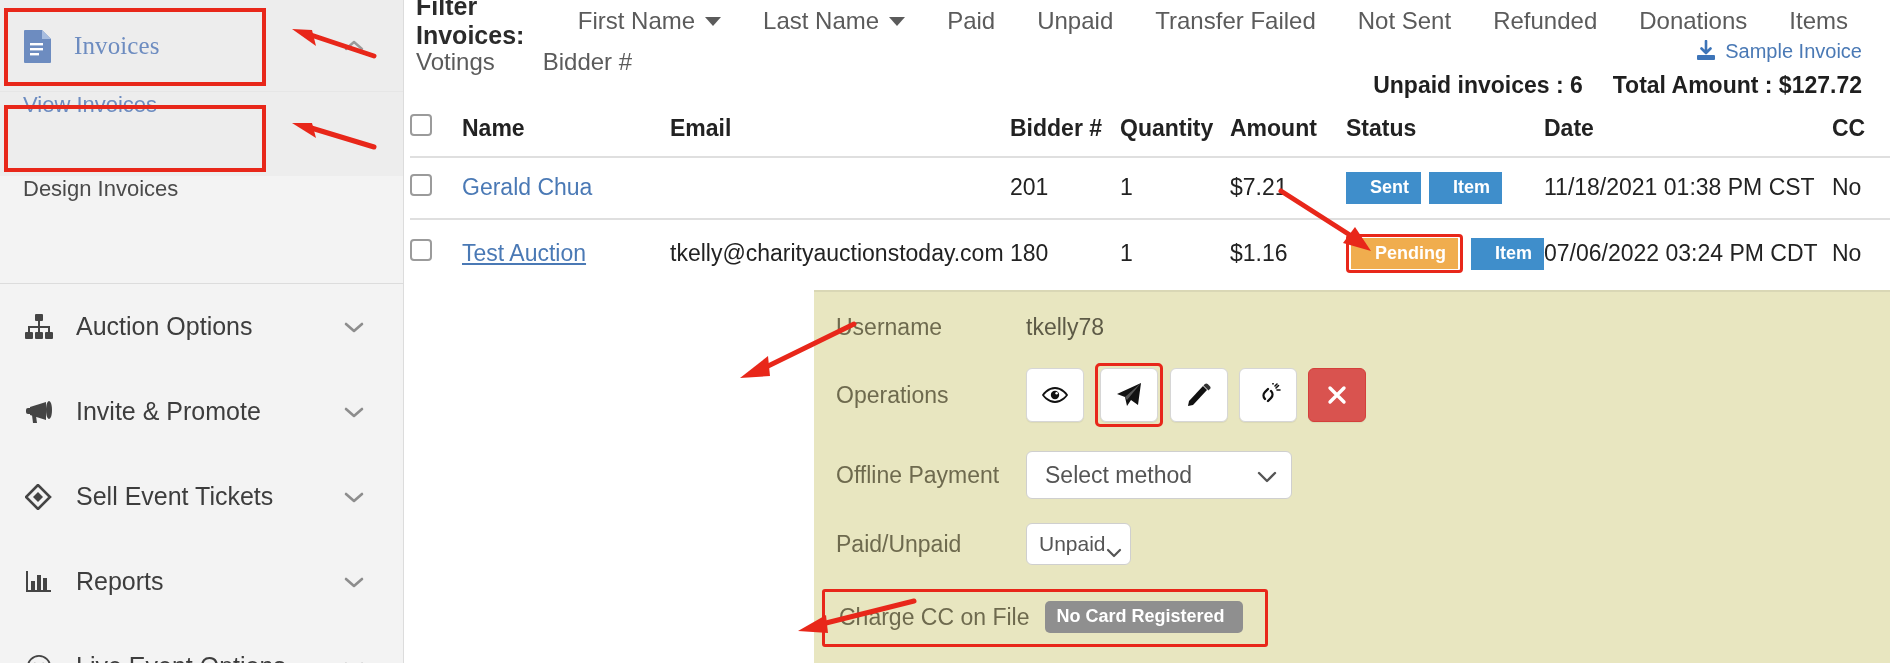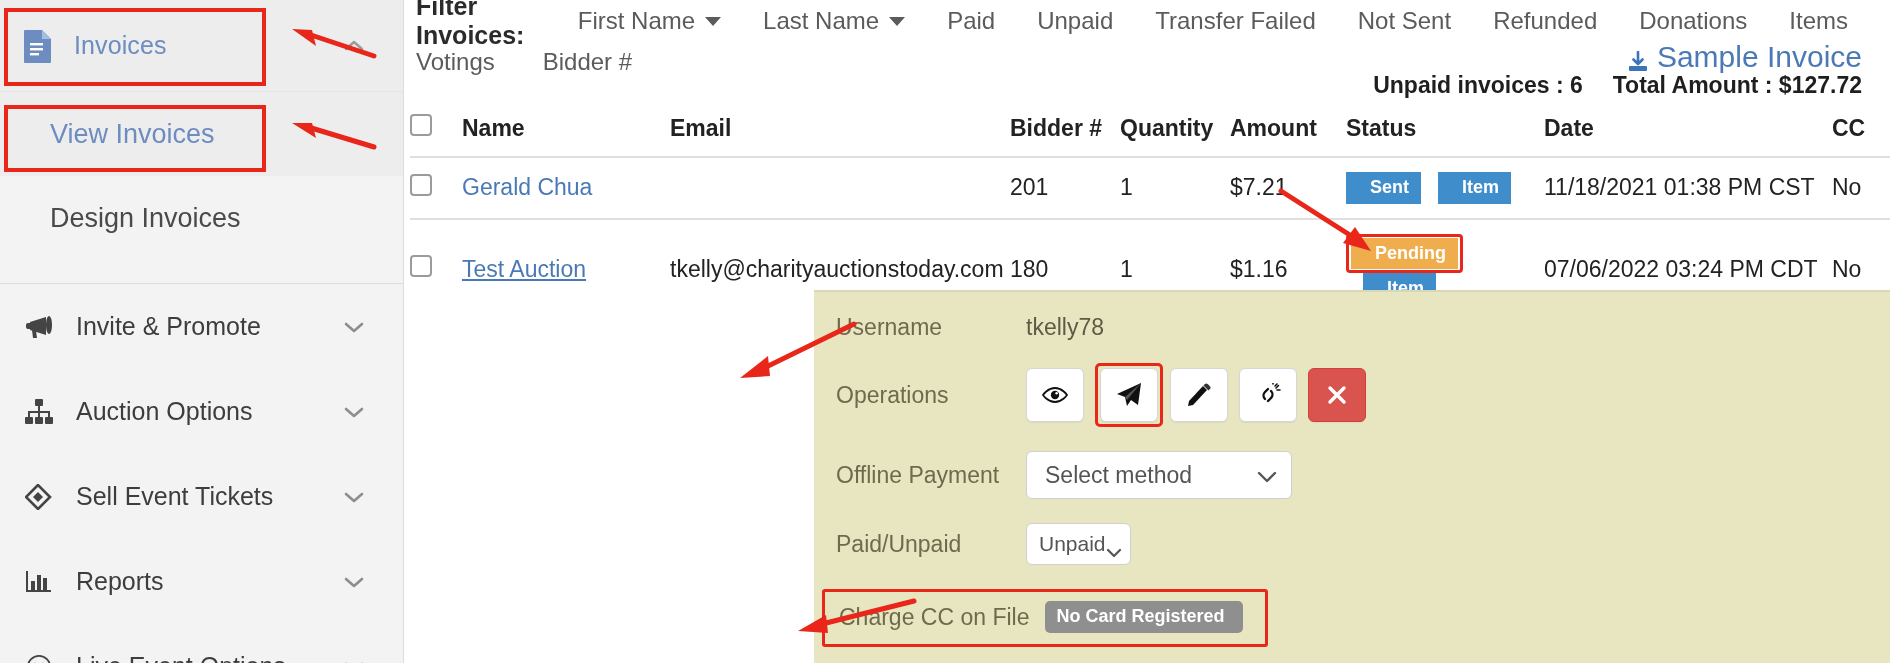--- a/index.html
+++ b/index.html
@@ -23,33 +23,33 @@
     height: 92px;
     display: flex; align-items: center;
     padding-left: 22px;
     background: #ededed;
     position: relative;
     border-bottom: 1px solid #e6e6e6;
   }
   .side-group-head .doc-icon { width: 30px; height: 34px; margin-right: 22px; position: relative; flex: 0 0 30px;}
   .side-group-head .doc-icon svg { display:block; }
   .side-group-head .label {
-    font-size: 25px; color: #6d8cc0; letter-spacing: .1px;
+    font-size: 25px; color: #6d8cc0; letter-spacing: .1px; font-family: Liberation Serif, serif;
   }
   .chevron {
     position: absolute; right: 38px; top: 50%; transform: translateY(-50%);
     width: 22px; height: 22px;
   }
   .chevron svg { display:block; }
 
   .side-sub {
-    height: 84px; display:flex; align-items:center;
-    padding-left: 50px;
+    height: 84px; display:flex; 
+    padding-left: 23px;
     background: #ededed;
-    font-size: 27px; color: #6d8cc0;
+    font-size: 22px; color: #6d8cc0;
   }
   .side-sub.plain { color: #4a4a4a; background: #f3f3f3; }
 
   .side-divider { height: 1px; background: #dcdcdc; margin-top: 23px; }
 
   .side-item {
     height: 85px; display: flex; align-items: center;
     padding-left: 22px; position: relative;
     font-size: 25px; color: #3d3d3d;
   }
@@ -79,22 +79,22 @@
     width: 0; height: 0;
     border-left: 8px solid transparent;
     border-right: 8px solid transparent;
     border-top: 9px solid #5b5b5b;
   }
   .filter-line2 { height: 40px; padding-left: 6px; display:flex; align-items:center;}
   .filter-line2 .filter-item { margin-right: 48px; text-align: center; }
 
   .sample-invoice {
     position: absolute; right: 28px; top: 40px;
-    display: flex; align-items: center; gap: 8px;
-    font-size: 30px; color: #4a79b5;
+    display: flex; gap: 8px;
+    font-size: 20px; color: #4a79b5;
   }
   .dl-icon { width: 22px; height: 22px; display:block; }
 
   .totals {
     position: absolute; right: 28px; top: 72px;
     font-size: 23px; font-weight: bold; color: #1f1f1f;
     display:flex; gap: 30px;
   }
 
   
@@ -125,21 +125,21 @@
   }
   .link-blue { color: #4a79b5; text-decoration: none; }
   .link-blue.u { text-decoration: underline; }
 
   .badge {
     display: inline-block; padding: 4px 12px 5px 24px;
     border-radius: 0; font-size: 18px; font-weight: bold; color: #fff;
     line-height: 1.25;
   }
   .badge.sent { background: #3f8ecb; }
-  .badge.item { background: #3f8ecb; margin-left: 17px; }
+  .badge.item { background: #3f8ecb; margin-left: 8px; }
   .badge.pending { background: #f0ad4e; }
 
   .pending-wrap {
     display: inline-block; border: 3px solid #e8271a; border-radius: 4px;
     padding: 1px 2px; vertical-align: middle;
   }
 
   
   .detail {
     position: absolute; left: 410px; top: 290px;
@@ -222,53 +222,53 @@
 
     <div class="side-sub">
       <span>View Invoices</span>
     </div>
 
     <div class="side-sub plain">
       <span>Design Invoices</span>
     </div>
 
     <div class="side-divider"></div>
-
-    <div class="side-item">
-      <span class="ic">
-        <svg width="28" height="26" viewBox="0 0 28 26" fill="#444">
-          <path d="M24 2c-1.6 0-3 3.8-3 9s1.4 9 3 9 3-3.8 3-9-1.4-9-3-9z"></path>
-          <path d="M21 3L5 8v8l16 5z"></path>
-          <path d="M5 9H3a2 2 0 0 0-2 2v2a2 2 0 0 0 2 2h2z"></path>
-          <path d="M7 16l1 8h4l-1-7z"></path>
-        </svg>
-      </span>
-      <span>Invite &amp; Promote</span>
-      <span class="chevron">
-        <svg width="22" height="22" viewBox="0 0 22 22">
-            <path d="M3 8l8 7 8-7" fill="none" stroke="#8d8d8d" stroke-width="2.6" stroke-linecap="round" stroke-linejoin="round"></path>
-          </svg>
-      </span>
-    </div>
 
     <div class="side-item">
       <span class="ic">
         <svg width="28" height="26" viewBox="0 0 28 26" fill="#444">
           <rect x="10" y="0" width="8" height="7" rx="1"></rect>
           <rect x="0" y="18" width="8" height="7" rx="1"></rect>
           <rect x="10" y="18" width="8" height="7" rx="1"></rect>
           <rect x="20" y="18" width="8" height="7" rx="1"></rect>
           <rect x="13" y="7" width="2" height="5"></rect>
           <rect x="4" y="12" width="20" height="2"></rect>
           <rect x="3" y="12" width="2" height="6"></rect>
           <rect x="13" y="12" width="2" height="6"></rect>
           <rect x="23" y="12" width="2" height="6"></rect>
         </svg>
       </span>
       <span>Auction Options</span>
+      <span class="chevron">
+        <svg width="22" height="22" viewBox="0 0 22 22">
+            <path d="M3 8l8 7 8-7" fill="none" stroke="#8d8d8d" stroke-width="2.6" stroke-linecap="round" stroke-linejoin="round"></path>
+          </svg>
+      </span>
+    </div>
+
+    <div class="side-item">
+      <span class="ic">
+        <svg width="28" height="26" viewBox="0 0 28 26" fill="#444">
+          <path d="M24 2c-1.6 0-3 3.8-3 9s1.4 9 3 9 3-3.8 3-9-1.4-9-3-9z"></path>
+          <path d="M21 3L5 8v8l16 5z"></path>
+          <path d="M5 9H3a2 2 0 0 0-2 2v2a2 2 0 0 0 2 2h2z"></path>
+          <path d="M7 16l1 8h4l-1-7z"></path>
+        </svg>
+      </span>
+      <span>Invite &amp; Promote</span>
       <span class="chevron">
         <svg width="22" height="22" viewBox="0 0 22 22">
             <path d="M3 8l8 7 8-7" fill="none" stroke="#8d8d8d" stroke-width="2.6" stroke-linecap="round" stroke-linejoin="round"></path>
           </svg>
       </span>
     </div>
 
     <div class="side-item">
       <span class="ic">
         <svg width="28" height="26" viewBox="0 0 28 26" fill="#444">

